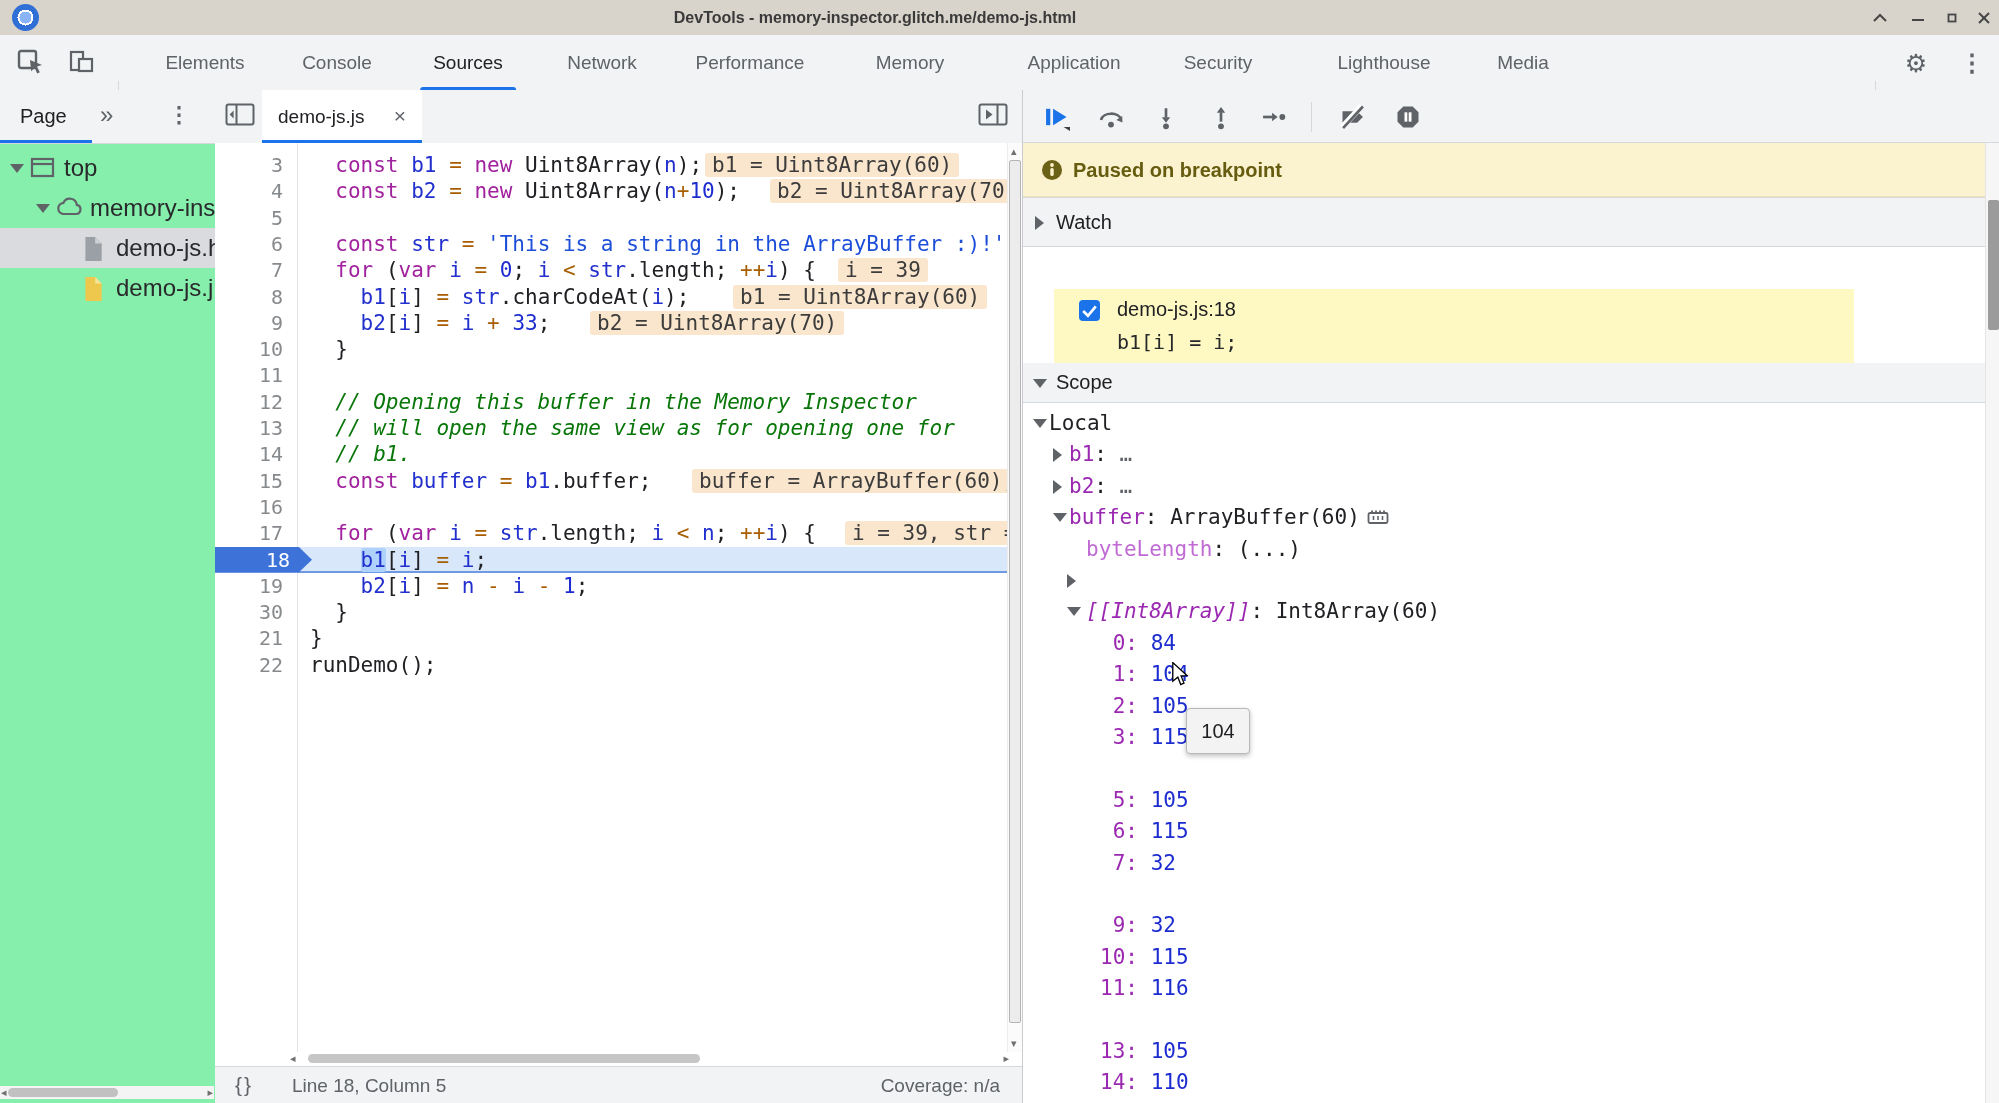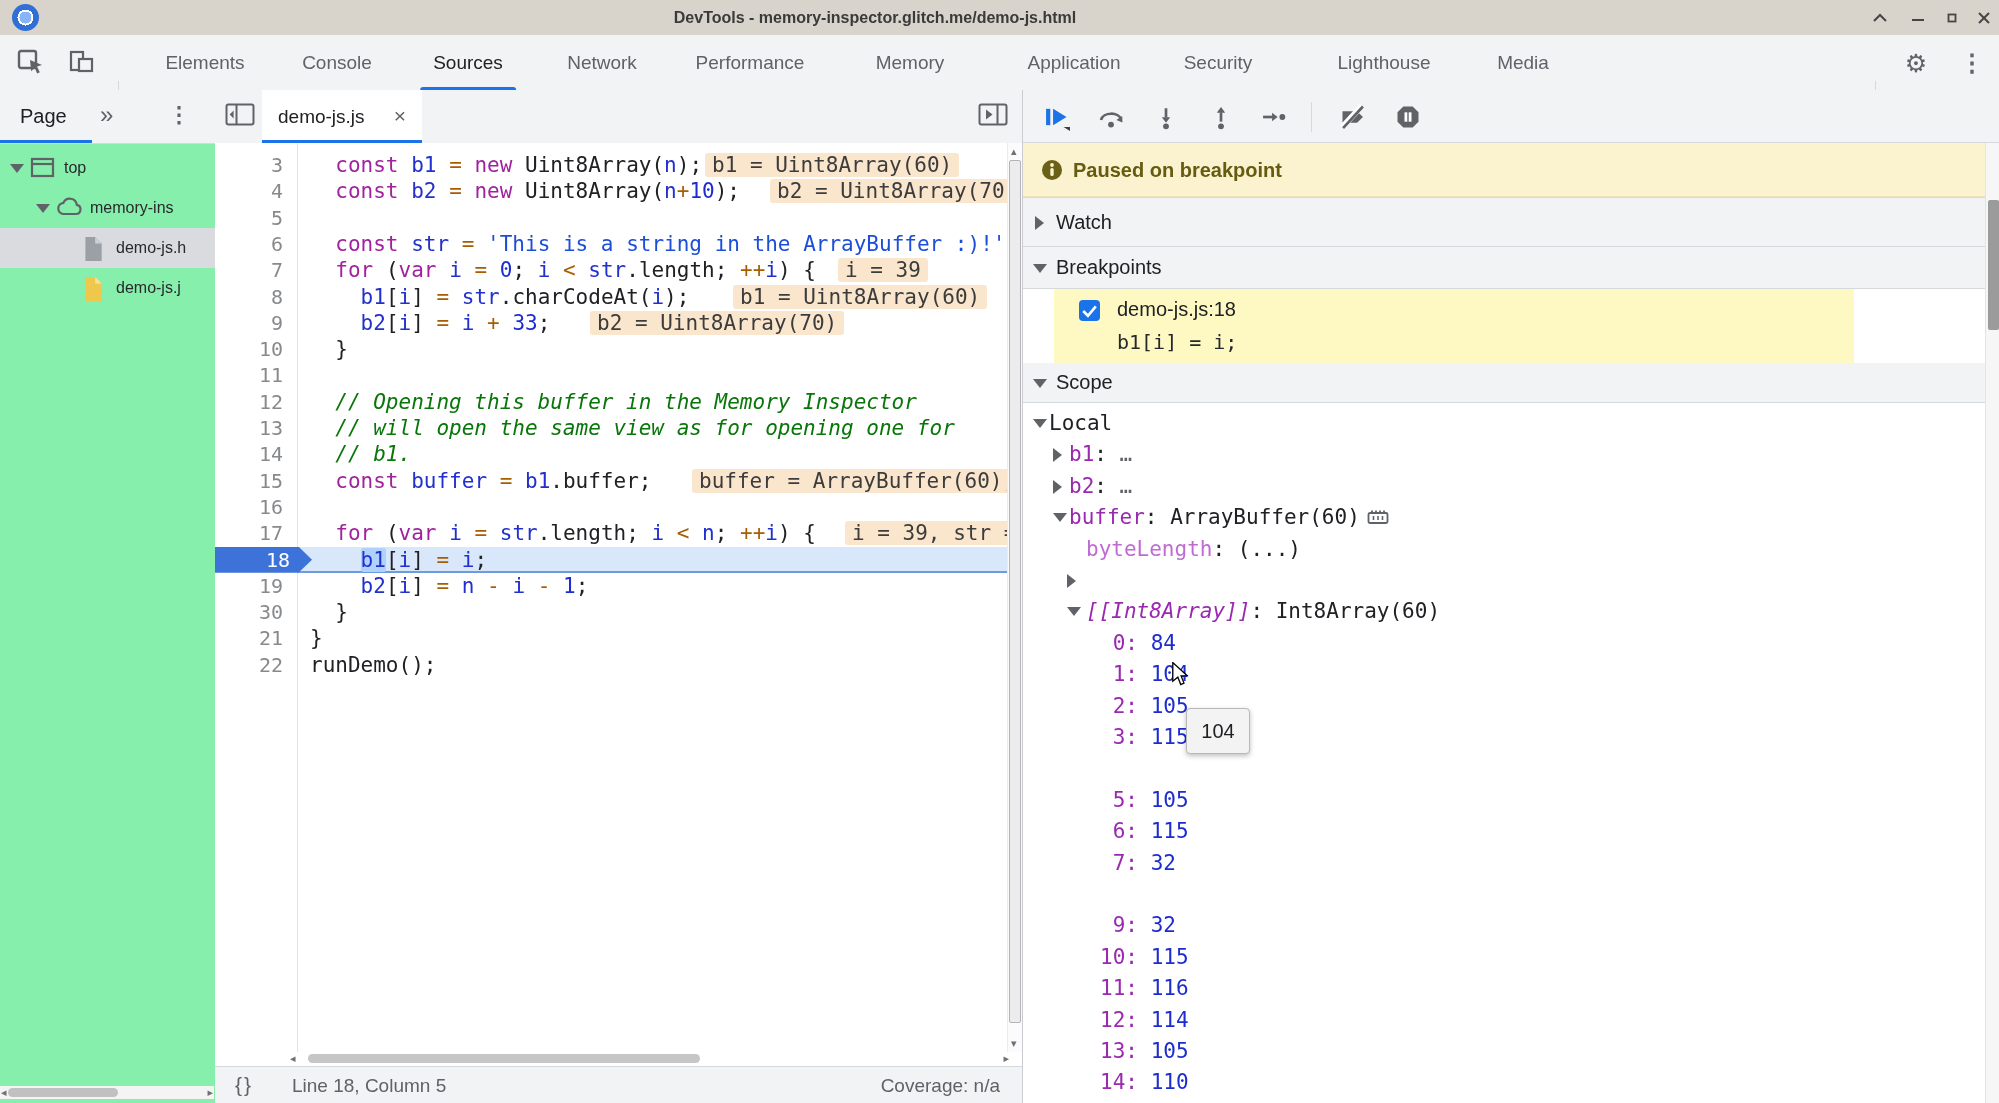--- a/index.html
+++ b/index.html
@@ -29,21 +29,21 @@
 
   
   #sidebar{left:0;top:90px;width:215px;height:1013px;background:#86efac;border-right:1px solid #c9ccd1;}
   #sidebar-header{position:absolute;left:0;top:0;width:215px;height:53px;background:#f1f3f4;border-bottom:1px solid #d6d9dc;}
   #sidebar-tab{position:absolute;left:20px;top:0;height:53px;line-height:53px;font-size:20px;color:#202124;}
   #sidebar-tab-underline{position:absolute;left:0;bottom:0;width:92px;height:3px;background:#1a73e8;}
   #sidebar-more{position:absolute;left:100px;top:0;height:53px;line-height:50px;font-size:24px;color:#5f6368;}
   #sidebar-kebab{position:absolute;left:168px;top:0;height:53px;line-height:50px;font-size:22px;color:#5f6368;font-weight:bold;}
   .tree-row{position:absolute;left:0;width:215px;height:40px;overflow:hidden;}
   .tree-row.selected{background:#d9dbde;}
-  .tree-label{position:absolute;top:0;height:40px;line-height:40px;font-size:16px;color:#28292b;white-space:nowrap;}
+  .tree-label{position:absolute;top:0;height:40px;line-height:40px;font-size:24px;color:#28292b;white-space:nowrap;}
   .tw{position:absolute;width:0;height:0;}
   .tw-down{border-left:7px solid transparent;border-right:7px solid transparent;border-top:9px solid #5f6368;}
   .tw-right{border-top:7px solid transparent;border-bottom:7px solid transparent;border-left:9px solid #5f6368;}
   #sidebar-hscroll{position:absolute;left:0;top:996px;width:214px;height:13px;background:#f4f4f4;}
   #sidebar-hscroll .thumb{position:absolute;left:8px;top:2px;width:110px;height:9px;background:#c1c1c1;border-radius:5px;}
   .scroll-arrow{position:absolute;font-size:11px;color:#707070;line-height:13px;}
 
   
   #editor{left:215px;top:90px;width:807px;height:1013px;background:#fff;}
   #editor-tabstrip{position:absolute;left:0;top:0;width:807px;height:53px;background:#f1f3f4;border-bottom:1px solid #d6d9dc;}
@@ -375,24 +375,20 @@
             <rect x="9.3" y="9" width="3.4" height="8" rx="1.5" fill="#fbf2cf"></rect>
           </svg>
       </div>
       <div id="paused-banner-text">Paused on breakpoint</div>
     </div>
 
     <div id="sec-watch" class="section">
       <span class="tw tw-right" style="left:12px;top:18px"></span>
       <span class="section-label">Watch</span>
     </div>
-    <div id="sec-breakpoints" class="section">
-      <span class="tw tw-down" style="left:10px;top:17px"></span>
-      <span class="section-label">Breakpoints</span>
-    </div>
 
     <div id="bp-entry">
       <div id="bp-check">
         <svg width="21" height="21" viewBox="0 0 20 20">
             <polyline points="4,10.5 8.5,15 16,6" fill="none" stroke="#fff" stroke-width="2.5"></polyline>
           </svg>
       </div>
       <div id="bp-label">demo-js.js:18</div>
       <div id="bp-code">b1[i] = i;</div>
     </div>
@@ -422,21 +418,20 @@
         <div class="scope-row" style="top: 537.8px;"><span style="position: absolute; left: 63px;"><span class="idx">0:</span><span class="val-num"> 84</span></span></div>
         <div class="scope-row" style="top: 569.2px;"><span style="position: absolute; left: 63px;"><span class="idx">1:</span><span class="val-num"> 104</span></span></div>
         <div class="scope-row" style="top: 600.6px;"><span style="position: absolute; left: 63px;"><span class="idx">2:</span><span class="val-num"> 105</span></span></div>
         <div class="scope-row" style="top: 632px;"><span style="position: absolute; left: 63px;"><span class="idx">3:</span><span class="val-num"> 115</span></span></div>
         <div class="scope-row" style="top: 694.8px;"><span style="position: absolute; left: 63px;"><span class="idx">5:</span><span class="val-num"> 105</span></span></div>
         <div class="scope-row" style="top: 726.2px;"><span style="position: absolute; left: 63px;"><span class="idx">6:</span><span class="val-num"> 115</span></span></div>
         <div class="scope-row" style="top: 757.6px;"><span style="position: absolute; left: 63px;"><span class="idx">7:</span><span class="val-num"> 32</span></span></div>
         <div class="scope-row" style="top: 820.4px;"><span style="position: absolute; left: 63px;"><span class="idx">9:</span><span class="val-num"> 32</span></span></div>
         <div class="scope-row" style="top: 851.8px;"><span style="position: absolute; left: 63px;"><span class="idx">10:</span><span class="val-num"> 115</span></span></div>
         <div class="scope-row" style="top: 883.2px;"><span style="position: absolute; left: 63px;"><span class="idx">11:</span><span class="val-num"> 116</span></span></div>
-        <div class="scope-row" style="top: 914.6px;"><span style="position: absolute; left: 63px;"><span class="idx">12:</span><span class="val-num"> 114</span></span></div>
         <div class="scope-row" style="top: 946px;"><span style="position: absolute; left: 63px;"><span class="idx">13:</span><span class="val-num"> 105</span></span></div>
         <div class="scope-row" style="top: 977.4px;"><span style="position: absolute; left: 63px;"><span class="idx">14:</span><span class="val-num"> 110</span></span></div>
       </div>
 
     <div id="value-tooltip">104</div>
     <div id="mouse-cursor">
       <svg width="22" height="24" viewBox="0 0 14 20">
           <polygon points="1,0.5 1,16 5.2,12.6 7.6,18.8 10.3,17.6 7.9,11.6 12.8,11.3" fill="#fff" stroke="#000" stroke-width="1.1"></polygon>
         </svg>
     </div>

